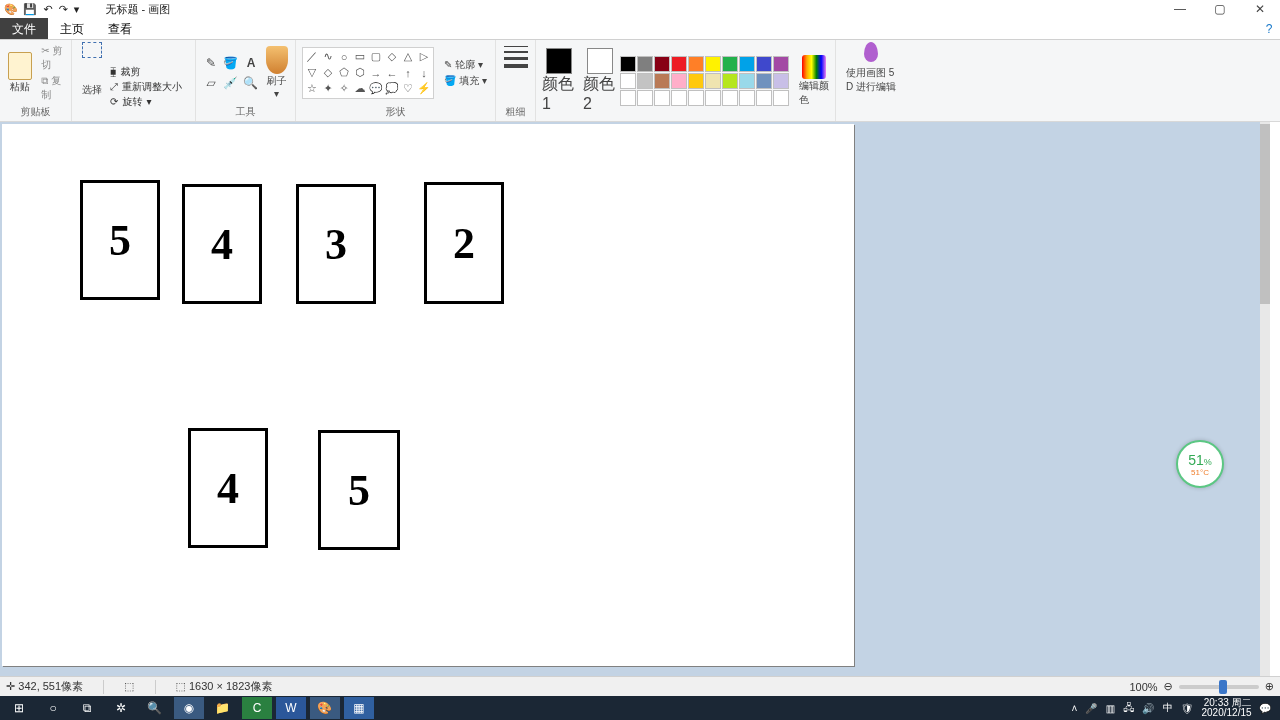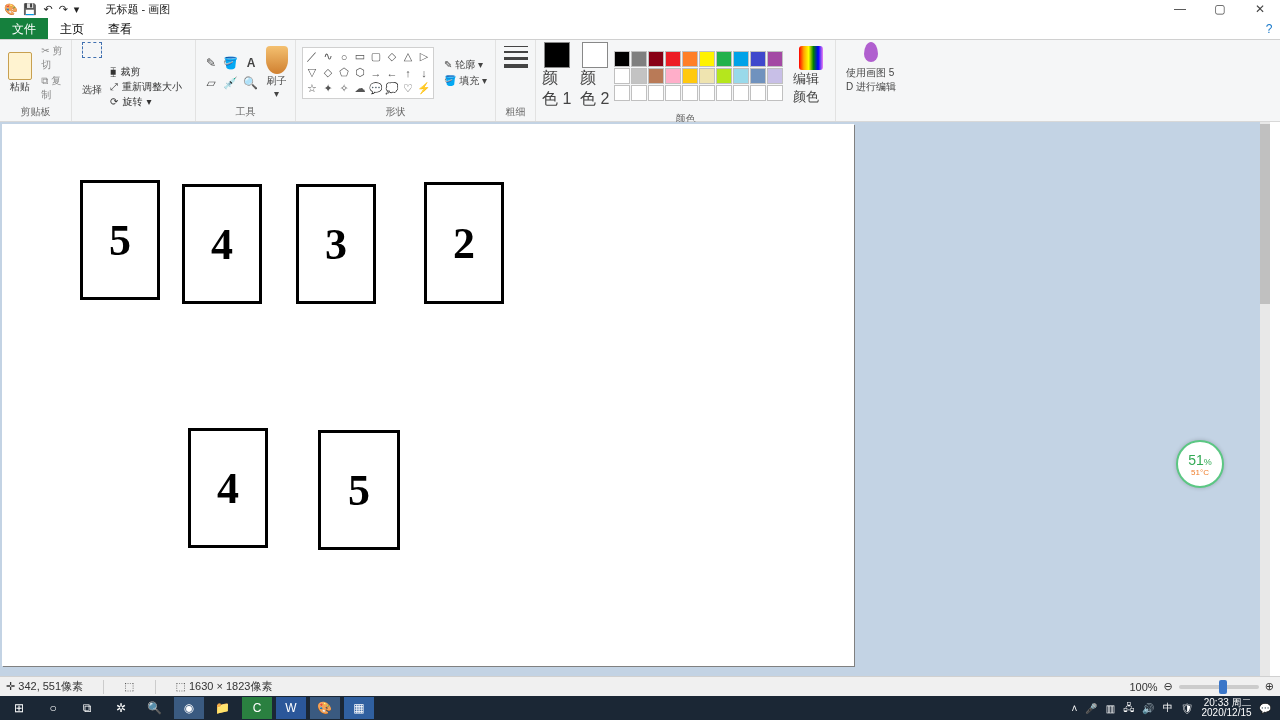--- a/index.html
+++ b/index.html
@@ -9,21 +9,21 @@
 .titlebar { height: 18px; background: #fff; display: flex; align-items: center; padding: 0 4px; font-size: 11px; color: #222; position: relative; }
 .titlebar .qat { display: flex; gap: 6px; align-items: center; }
 .titlebar .qat span { font-size: 11px; }
 .titlebar .title { margin-left: 26px; }
 .titlebar .winbtns { position: absolute; right: 0; top: 0; display: flex; }
 .titlebar .winbtns div { width: 40px; height: 18px; display: flex; align-items: center; justify-content: center; font-size: 12px; color: #444; }
 
 
 .tabs { height: 22px; display: flex; align-items: stretch; font-size: 12px; border-bottom: 1px solid #d0d0d0; }
 .tabs .tab { padding: 3px 12px; cursor: default; }
-.tabs .tab.active { background: #15803d; color: #fff; }
+.tabs .tab.active { background: #404040; color: #fff; }
 .tabs .help { margin-left: auto; width: 22px; display: flex; align-items: center; justify-content: center; color: #1979ca; font-size: 12px; }
 
 
 .ribbon { height: 82px; background: #f5f6f7; border-bottom: 1px solid #d8d8d8; display: flex; align-items: stretch; }
 .group { border-right: 1px solid #e2e2e2; display: flex; flex-direction: column; justify-content: space-between; }
 .group .body { flex: 1; display: flex; align-items: center; padding: 2px 6px; gap: 4px; font-size: 10px; color: #444; }
 .group .label { text-align: center; font-size: 10px; color: #666; padding-bottom: 2px; }
 
 
 .clip-big { display: flex; flex-direction: column; align-items: center; justify-content: center; width: 36px; height: 60px; }
@@ -50,21 +50,21 @@
 .thick-lines { display: flex; flex-direction: column; gap: 4px; width: 24px; padding-top: 4px; }
 .thick-lines div { height: 1px; background: #444; }
 .thick-lines div:nth-child(2){height:2px;} .thick-lines div:nth-child(3){height:3px;} .thick-lines div:nth-child(4){height:4px;}
 
 
 .color-main { display: flex; gap: 8px; align-items: flex-start; }
 .color-big { display: flex; flex-direction: column; align-items: center; font-size: 16px; }
 .color-big .sw { width: 26px; height: 26px; border: 1px solid #888; }
 .palette { display: grid; grid-template-columns: repeat(10, 16px); grid-auto-rows: 16px; gap: 1px; }
 .palette div { border: 1px solid #c0c0c0; }
-.edit-colors { display: flex; flex-direction: column; align-items: center; font-size: 13px; margin-left: 6px; }
+.edit-colors { display: flex; flex-direction: column; align-items: center; font-size: 10px; margin-left: 6px; }
 .edit-colors .sw { width: 24px; height: 24px; background: linear-gradient(90deg,red,orange,yellow,green,blue,violet); border-radius: 3px; }
 
 
 .paint3d { display: flex; flex-direction: column; align-items: center; font-size: 10px; padding: 0 8px; }
 .paint3d .pin { width: 14px; height: 20px; background: #b05fcf; border-radius: 50% 50% 50% 50% / 60% 60% 40% 40%; }
 
 
 .workspace { position: absolute; top: 122px; left: 0; right: 10px; bottom: 34px; background: #c3d3e4; overflow: hidden; }
 .canvas { position: absolute; left: 2px; top: 2px; width: 852px; height: 542px; background: #fff; box-shadow: 1px 1px 0 #808080; }
 .card { position: absolute; border: 3px solid #000; display: flex; align-items: center; justify-content: center; font-size: 44px; font-weight: 700; font-family: "Times New Roman", serif; }
@@ -262,21 +262,20 @@
           <div style="background: rgb(255, 255, 255);"></div>
           <div style="background: rgb(255, 255, 255);"></div>
           <div style="background: rgb(255, 255, 255);"></div>
           <div style="background: rgb(255, 255, 255);"></div>
         </div>
       <div class="edit-colors">
         <div class="sw"></div>
         <span>编辑颜色</span>
       </div>
     </div>
-    <div class="label">颜色</div>
   </div>
 
   <div class="group" style="width:70px;border-right:none;">
     <div class="body paint3d">
       <div class="pin"></div>
       <span><span>使用画图 5</span><br><span>D 进行编辑</span></span>
     </div>
     <div class="label"></div>
   </div>
 

